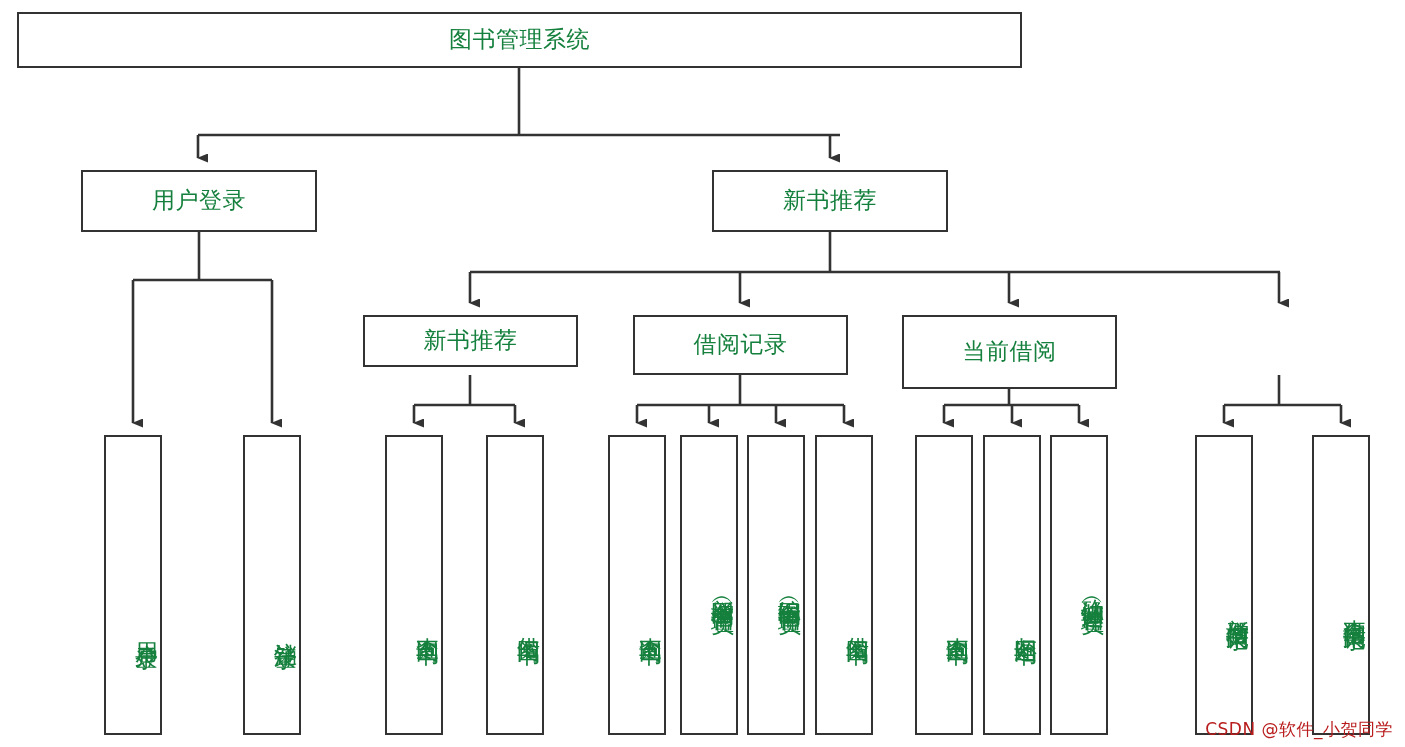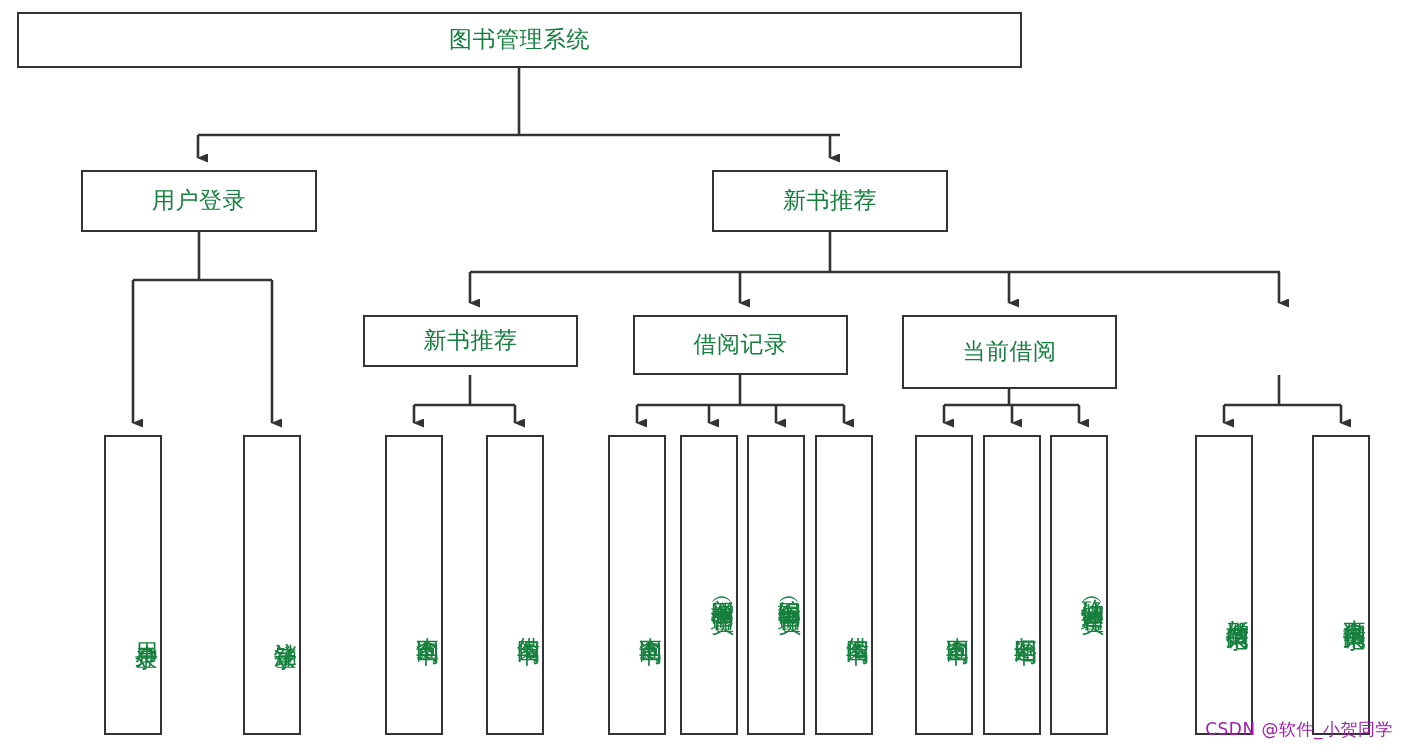--- a/index.html
+++ b/index.html
@@ -53,21 +53,21 @@
     padding-top: 14px;
   }
   .node-label {
     display: block;
   }
   #watermark {
     position: absolute;
     right: 12px;
     bottom: 6px;
     font-size: 17px;
-    color: #a21caf;
+    color: #b91c1c;
     white-space: nowrap;
     letter-spacing: 0.5px;
   }
 </style>
 </head>
 <body>
 
 <div id="diagram-root">
 
   <svg id="connector-layer" width="1405" height="747" viewBox="0 0 1405 747" xmlns="http://www.w3.org/2000/svg">

